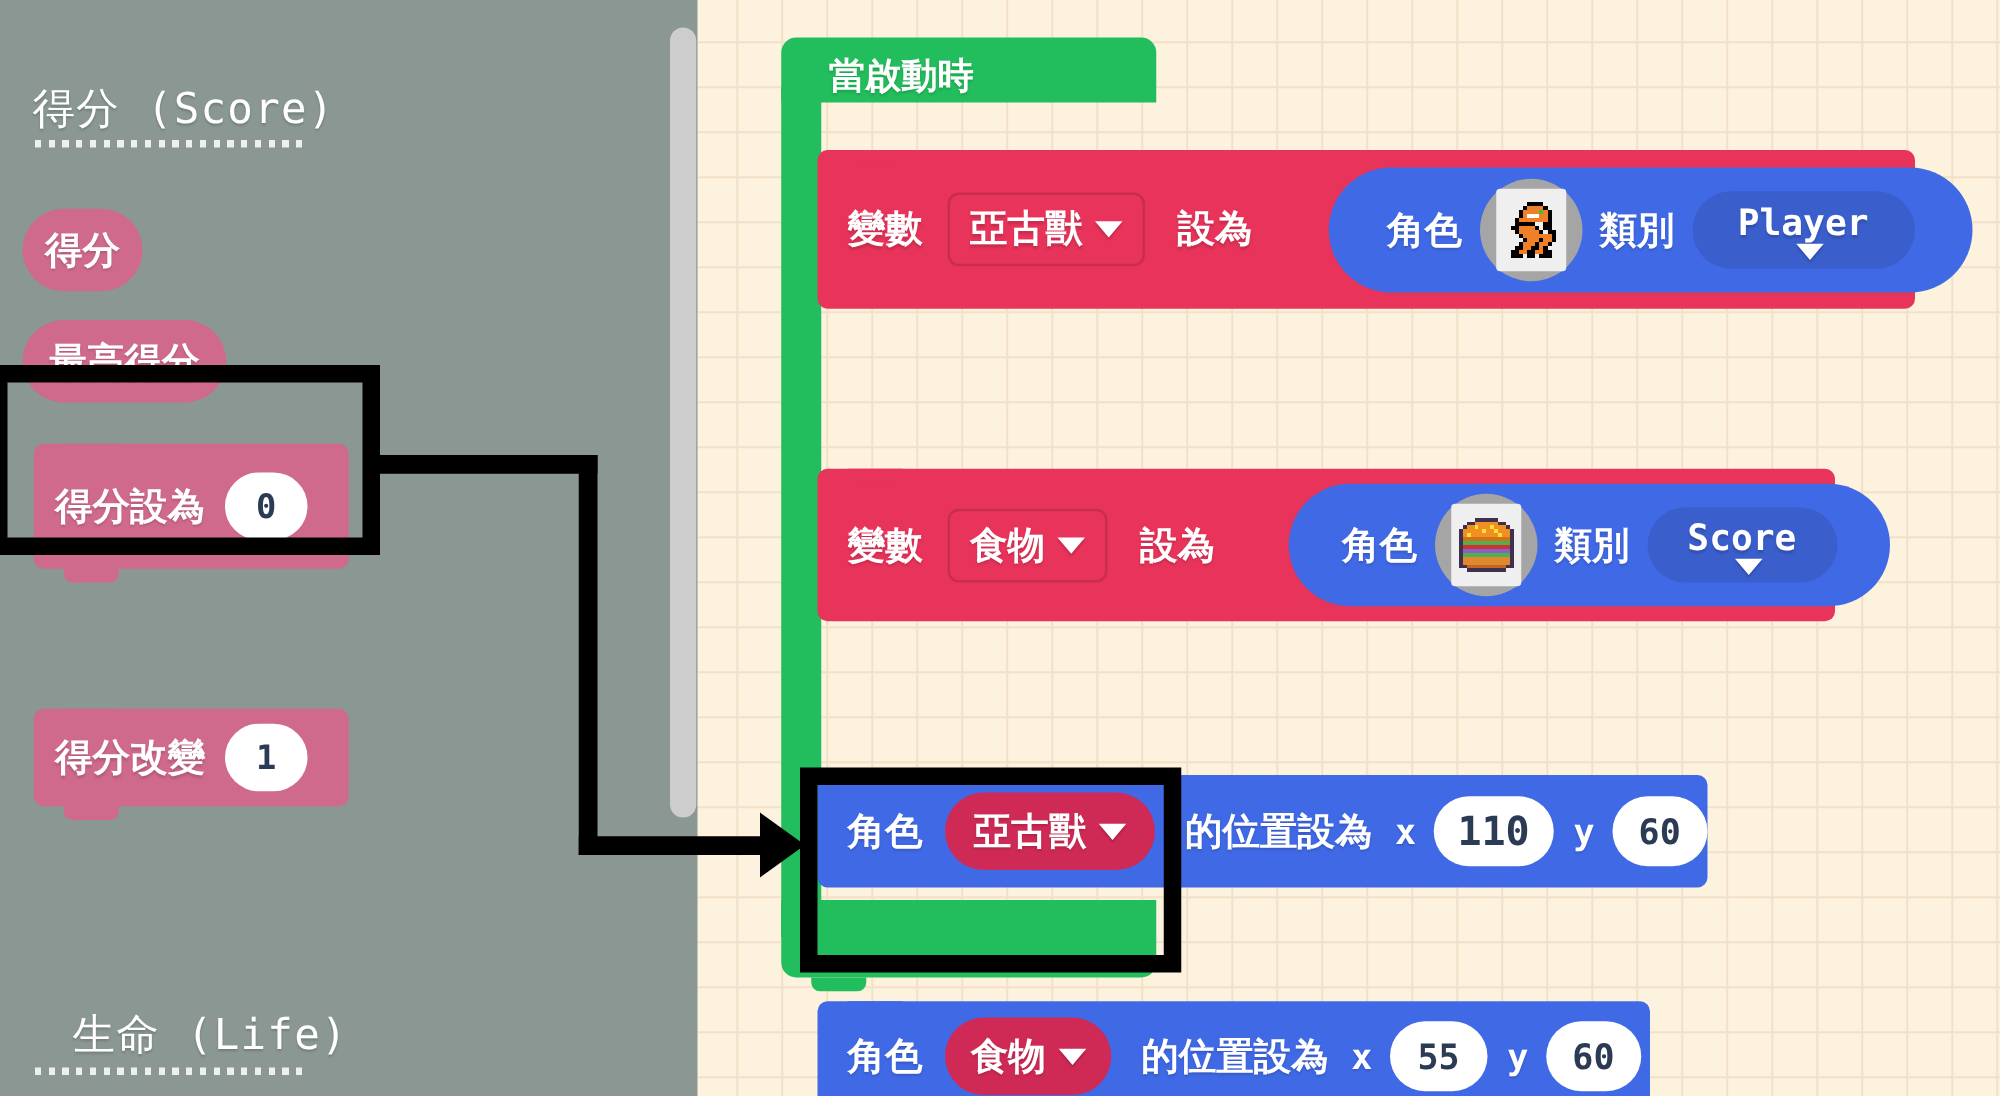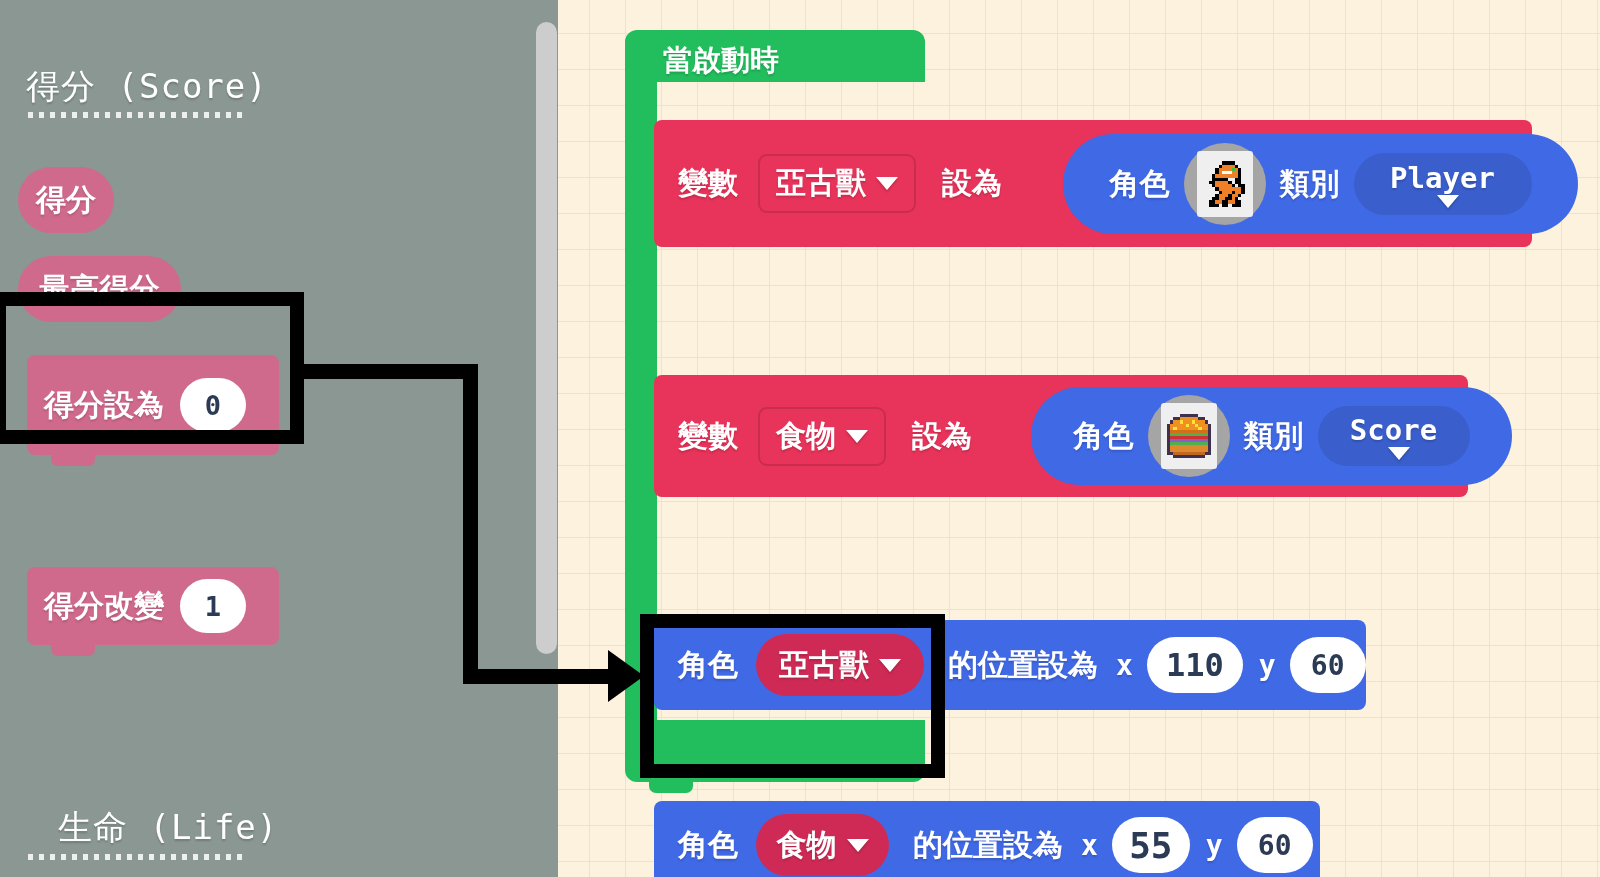--- a/index.html
+++ b/index.html
@@ -324,21 +324,21 @@
 
     <div class="blk stack c-blue" style="left:96px; top:462px; width:666px; height:88px;">
       <div class="notch c-blue"></div>
       <span style="margin-left:24px; font-size:30px;">角色</span>
       <span class="pill c-crim" style="margin-left:18px; width:133px; height:62px; font-size:30px;">
         <span>食物</span>
         <span class="drop-arrow"></span>
       </span>
       <span style="margin-left:24px; font-size:30px;">的位置設為</span>
       <span class="mono" style="margin-left:18px; font-size:28px;">x</span>
-      <span class="numfield" style="margin-left:14px; width:78px; height:56px; font-size:36px;">
+      <span class="numfield" style="margin-left:14px; width:78px; height:56px; font-size:28px;">
         <span>55</span>
       </span>
       <span class="mono" style="margin-left:16px; font-size:28px;">y</span>
       <span class="numfield" style="margin-left:14px; width:76px; height:56px; font-size:28px;">
         <span>60</span>
       </span>
     </div>
 
   </div>
 

